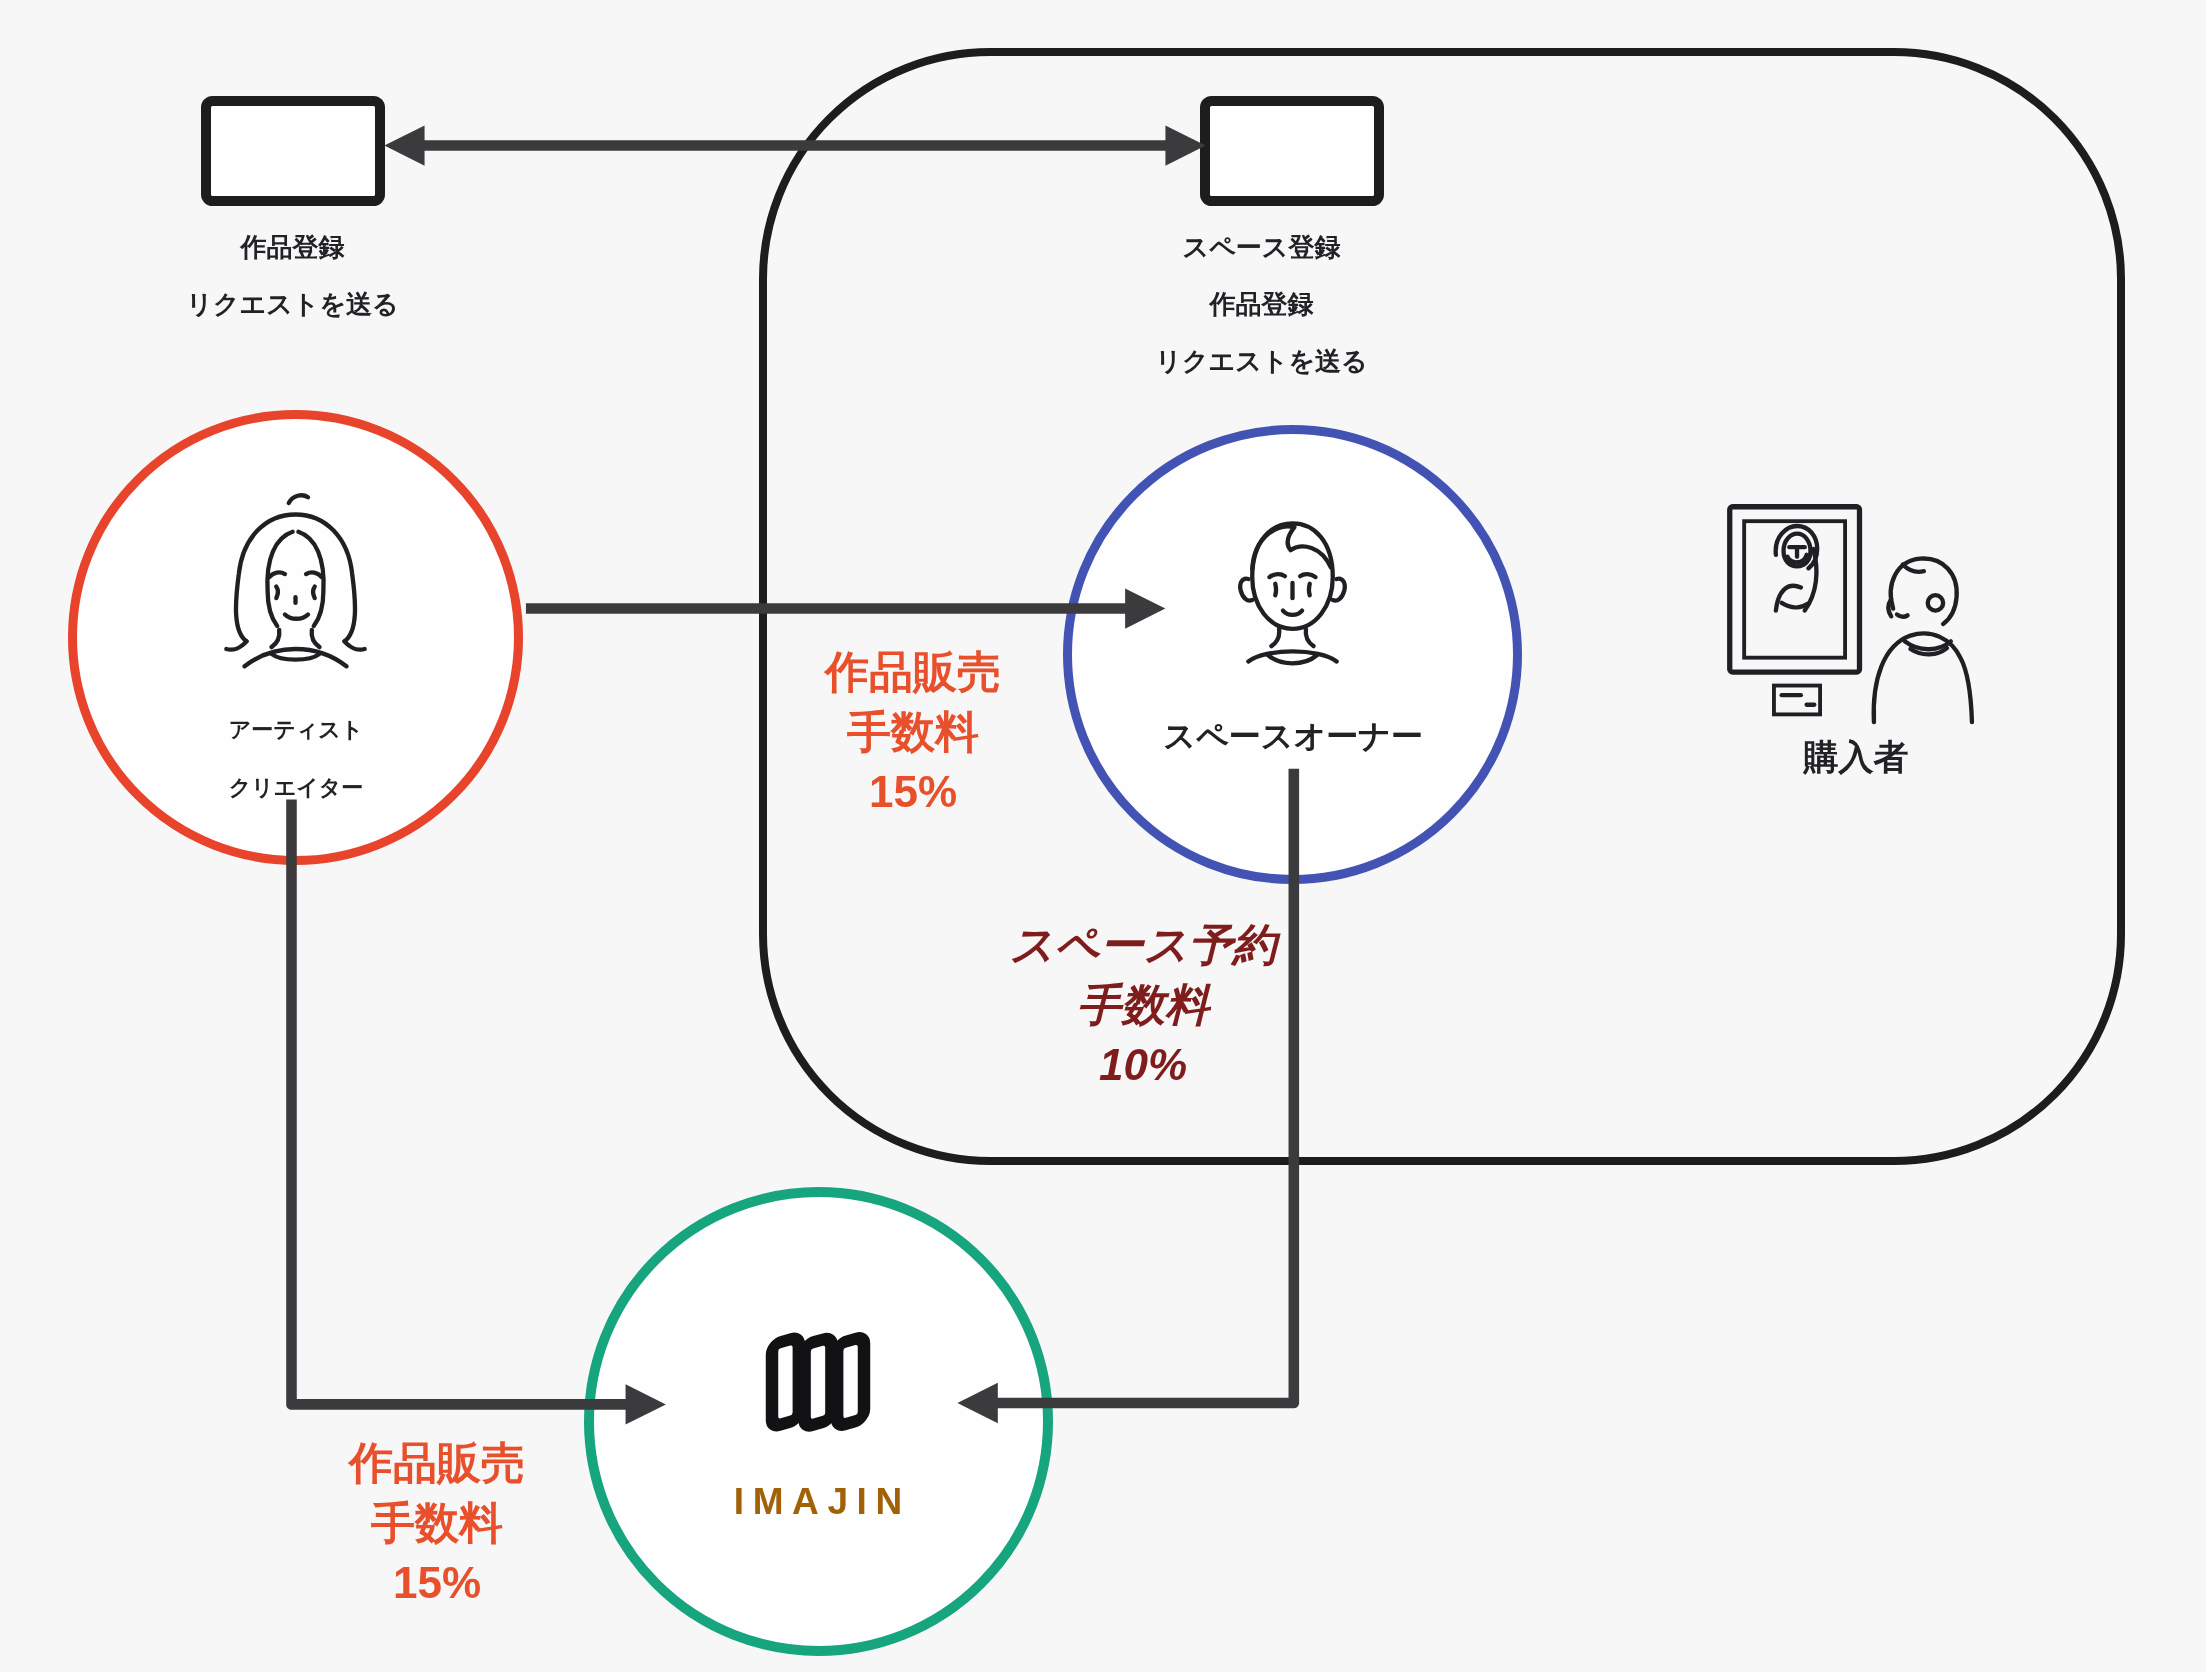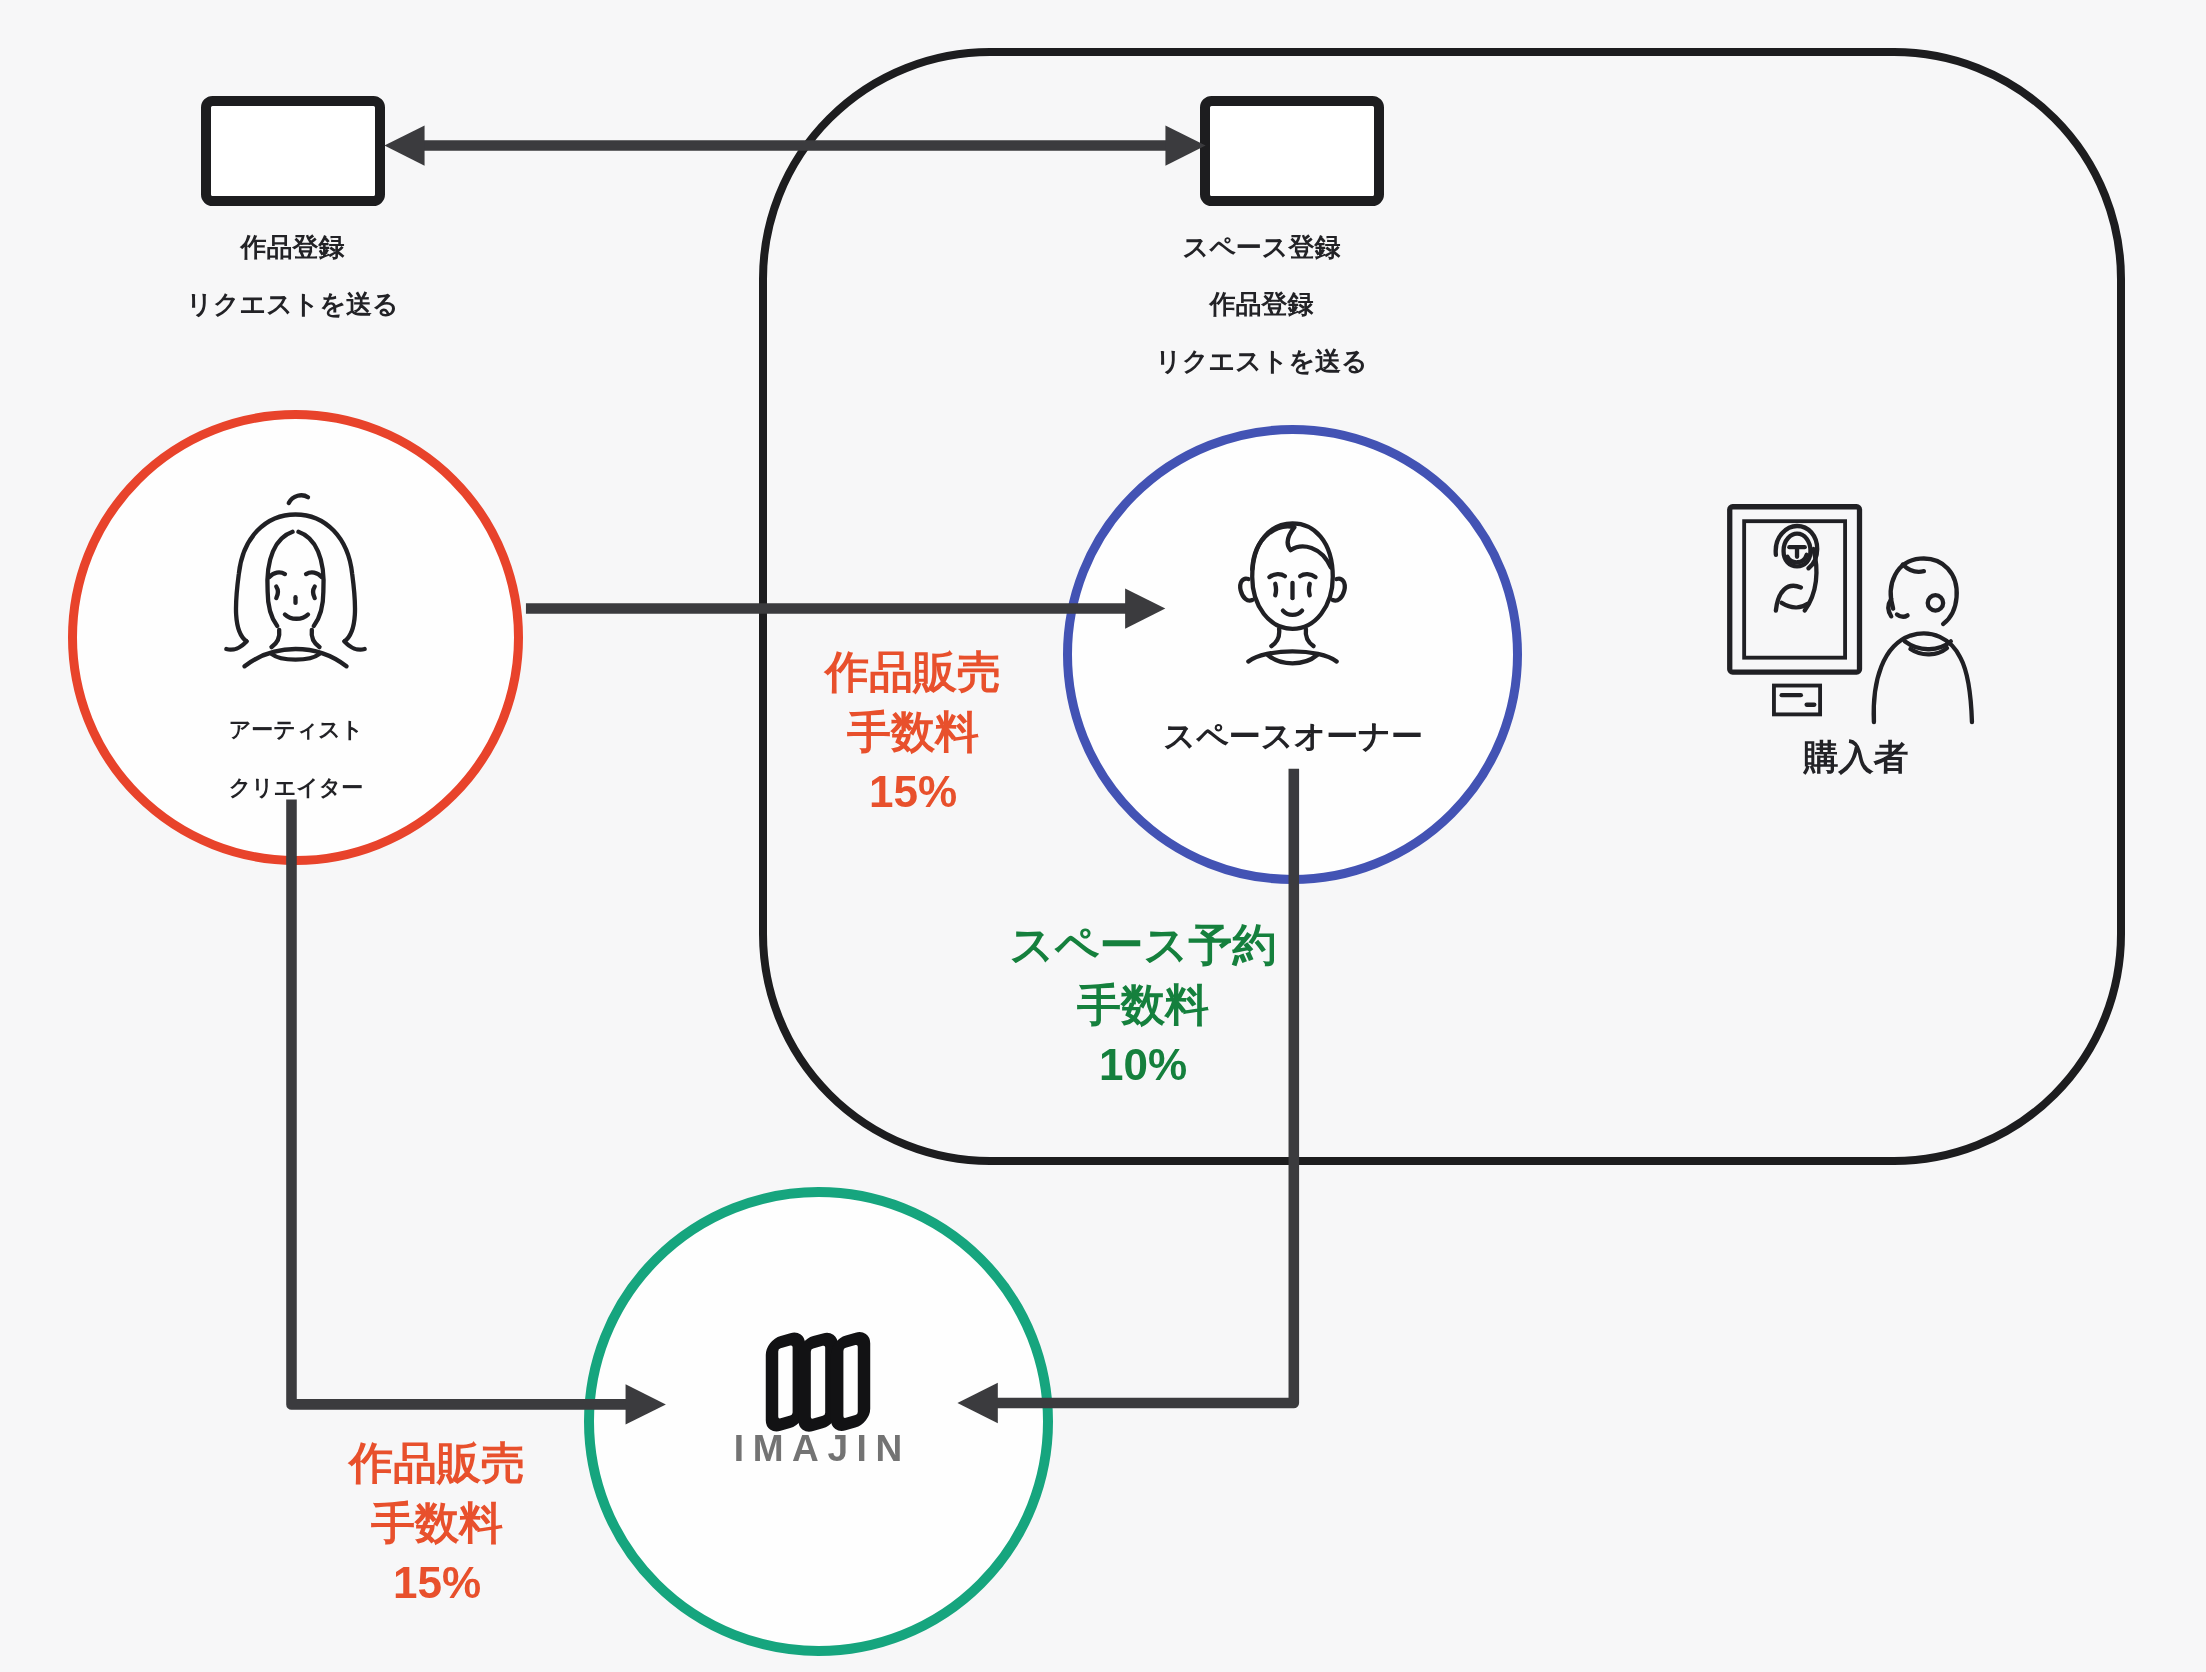--- a/index.html
+++ b/index.html
@@ -30,31 +30,31 @@
   .circle-owner{left:1063px;top:425px;width:459px;height:459px;border:9.6px solid #4353b4;}
   .circle-imajin{left:584px;top:1187px;width:469px;height:469px;border:10.6px solid #16a57e;}
   
   .label{font-weight:700;text-align:center;color:#222226;}
   .label-artist{left:104px;top:701px;width:384px;font-size:22px;line-height:58px;}
   .label-owner{left:1101px;top:715px;width:384px;font-size:32px;}
   .label-buyer{left:1712px;top:734px;width:288px;font-size:35px;}
   
   .fee{width:384px;text-align:center;font-size:44px;font-weight:700;line-height:60px;}
   .fee-mid{left:721px;top:642px;color:#e8502c;}
-  .fee-blue{left:951px;top:915px;color:#15803d;}
+  .fee-blue{left:951px;top:915px;color:#7f1d1d;font-style:italic;}
   .fee-bottom{left:245px;top:1433px;color:#e8502c;}
   
   svg.arrow line, svg.arrow path{stroke:#3b3b3e;stroke-width:11;fill:none;stroke-linejoin:round;}
   svg.arrow polygon{fill:#3b3b3e;}
   
   svg.illus path{stroke:#202024;fill:none;stroke-linecap:round;stroke-linejoin:round;}
   svg.illus{overflow:visible;}
   
-  .imajin-word{left:674px;top:1428px;width:288px;text-align:center;font-size:37px;font-weight:800;
-    letter-spacing:8.6px;padding-left:8.6px;box-sizing:border-box;color:#737373;}
+  .imajin-word{left:674px;top:1481px;width:288px;text-align:center;font-size:37px;font-weight:800;
+    letter-spacing:8.6px;padding-left:8.6px;box-sizing:border-box;color:#a16207;}
 </style>
 </head>
 <body>
 
 <div class="canvas">
 
   <div class="abs big-rect"></div>
 
   <div class="abs small-rect rect1"></div>
   <div class="abs small-rect rect2"></div>

